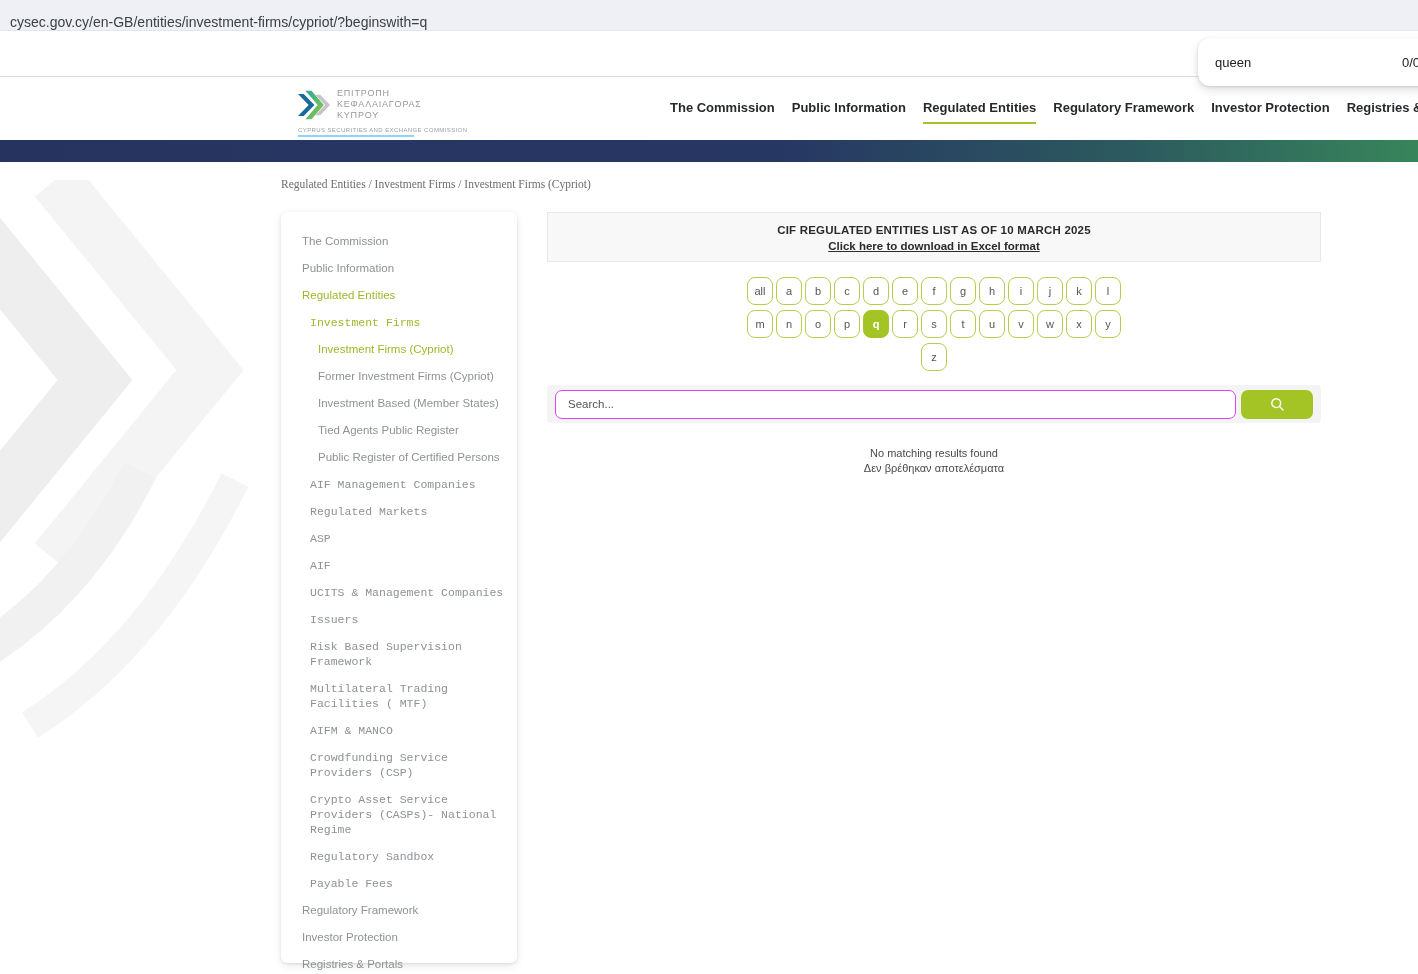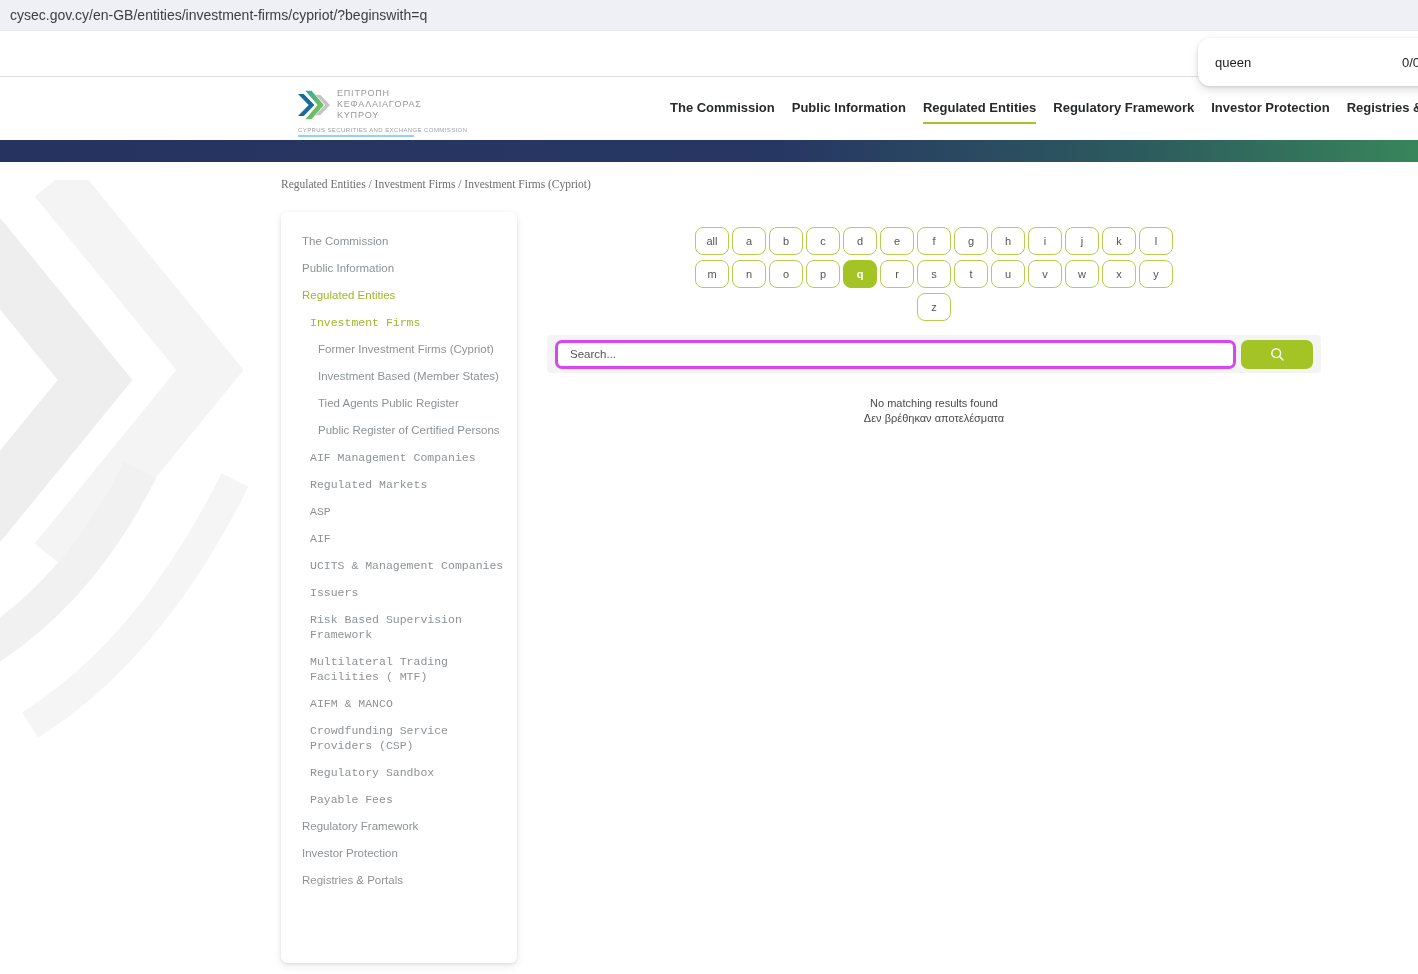--- a/index.html
+++ b/index.html
@@ -6,21 +6,21 @@
   html,body { width:1418px; height:974px; }
   body {
     position:relative; overflow:hidden; background:#ffffff;
     font-family:"Liberation Sans", sans-serif; color:#333;
   }
 
   
   .urlbar {
     position:absolute; left:0; top:0; width:1418px; height:31px;
     background:#eef0f5; border-bottom:1px solid #e3e6ec;
-    display:flex; align-items:center; padding-left:10px;
+    display:flex; align-items:flex-end; padding-left:10px;
     font-size:14px; color:#3c4043;
   }
   .browser-strip {
     position:absolute; left:0; top:31px; width:1418px; height:46px;
     background:#ffffff; border-bottom:1px solid #dcdcdc;
   }
   .findbar {
     position:absolute; left:1198px; top:38px; width:250px; height:48px;
     background:#ffffff; border-radius:12px;
     box-shadow:0 1px 3px rgba(0,0,0,.12), 0 4px 10px rgba(0,0,0,.12);
@@ -78,32 +78,32 @@
   .notice {
     width:774px; height:50px; background:#f8f8f8; border:1px solid #e8e8e8;
     text-align:center; padding-top:11px;
   }
   .notice-title { font-size:11.5px; font-weight:bold; color:#2b2b2b; letter-spacing:.2px; }
   .notice-link { display:inline-block; margin-top:4px; font-size:11.5px; font-weight:bold; color:#2b2b2b; text-decoration:underline; cursor:pointer; }
 
   .alpha { margin-top:15px; display:flex; flex-direction:column; align-items:center; gap:5px; }
   .alpha-row { display:flex; gap:3px; justify-content:center; }
   .alpha-btn {
-    width:34px; height:28px; background:#fff; border:1.5px solid #b6ce4e; border-radius:8px;
+    width:26px; height:28px; background:#fff; border:1.5px solid #b6ce4e; border-radius:8px;
     font-family:"Liberation Sans", sans-serif; font-size:11px; color:#555; cursor:pointer;
     display:flex; align-items:center; justify-content:center; padding:0;
   }
   .alpha-btn.sel { background:#a3c424; border-color:#a3c424; color:#fff; font-weight:bold; }
 
   .search-bar {
     margin-top:14px; width:774px; height:38px; background:#f4f4f4; border-radius:4px;
     display:flex; align-items:center; padding:0 8px; gap:5px;
   }
   .search-input {
-    flex:1; height:29px; background:#fff; border:3px solid #d946ef; border-radius:7px;
+    flex:1; height:29px; background:#fff; border:1px solid #d946ef; border-radius:7px;
     font-family:"Liberation Sans", sans-serif; font-size:11.5px; color:#333; padding:0 12px; outline:none;
   }
   .search-input::placeholder { color:#555; }
   .search-btn {
     width:72px; height:29px; background:#a3c424; border:none; border-radius:7px;
     display:flex; align-items:center; justify-content:center; cursor:pointer;
   }
 
   .results { margin-top:23px; text-align:center; font-size:11px; line-height:15px; color:#4a4a4a; }
 </style>
@@ -161,42 +161,48 @@
   <path d="M 235,300 Q 150,470 30,545" fill="none" stroke="#f5f5f5" stroke-width="30"></path>
 </svg>
 
 <div class="breadcrumb">Regulated Entities / Investment Firms / Investment Firms (Cypriot)</div>
 
 <div class="sidebar">
   <div class="side-item lvl1">The Commission</div>
   <div class="side-item lvl1">Public Information</div>
   <div class="side-item lvl1 on">Regulated Entities</div>
   <div class="side-item lvl2 on">Investment Firms</div>
+  <div class="side-item lvl3 on">Investment Firms (Cypriot)</div>
   <div class="side-item lvl3">Former Investment Firms (Cypriot)</div>
   <div class="side-item lvl3">Investment Based (Member States)</div>
   <div class="side-item lvl3">Tied Agents Public Register</div>
   <div class="side-item lvl3">Public Register of Certified Persons</div>
   <div class="side-item lvl2">AIF Management Companies</div>
   <div class="side-item lvl2">Regulated Markets</div>
   <div class="side-item lvl2">ASP</div>
   <div class="side-item lvl2">AIF</div>
   <div class="side-item lvl2">UCITS &amp; Management Companies</div>
   <div class="side-item lvl2">Issuers</div>
   <div class="side-item lvl2">Risk Based Supervision Framework</div>
   <div class="side-item lvl2">Multilateral Trading Facilities ( MTF)</div>
   <div class="side-item lvl2">AIFM &amp; MANCO</div>
   <div class="side-item lvl2">Crowdfunding Service Providers (CSP)</div>
+  <div class="side-item lvl2">Crypto Asset Service Providers (CASPs)- National Regime</div>
   <div class="side-item lvl2">Regulatory Sandbox</div>
   <div class="side-item lvl2">Payable Fees</div>
   <div class="side-item lvl1">Regulatory Framework</div>
   <div class="side-item lvl1">Investor Protection</div>
   <div class="side-item lvl1">Registries &amp; Portals</div>
 </div>
 
 <div class="main">
+  <div class="notice">
+    <div class="notice-title">CIF REGULATED ENTITIES LIST AS OF 10 MARCH 2025</div>
+    <div class="notice-link">Click here to download in Excel format</div>
+  </div>
 
   <div class="alpha">
     <div class="alpha-row">
       <button class="alpha-btn">all</button>
       <button class="alpha-btn">a</button>
       <button class="alpha-btn">b</button>
       <button class="alpha-btn">c</button>
       <button class="alpha-btn">d</button>
       <button class="alpha-btn">e</button>
       <button class="alpha-btn">f</button>

